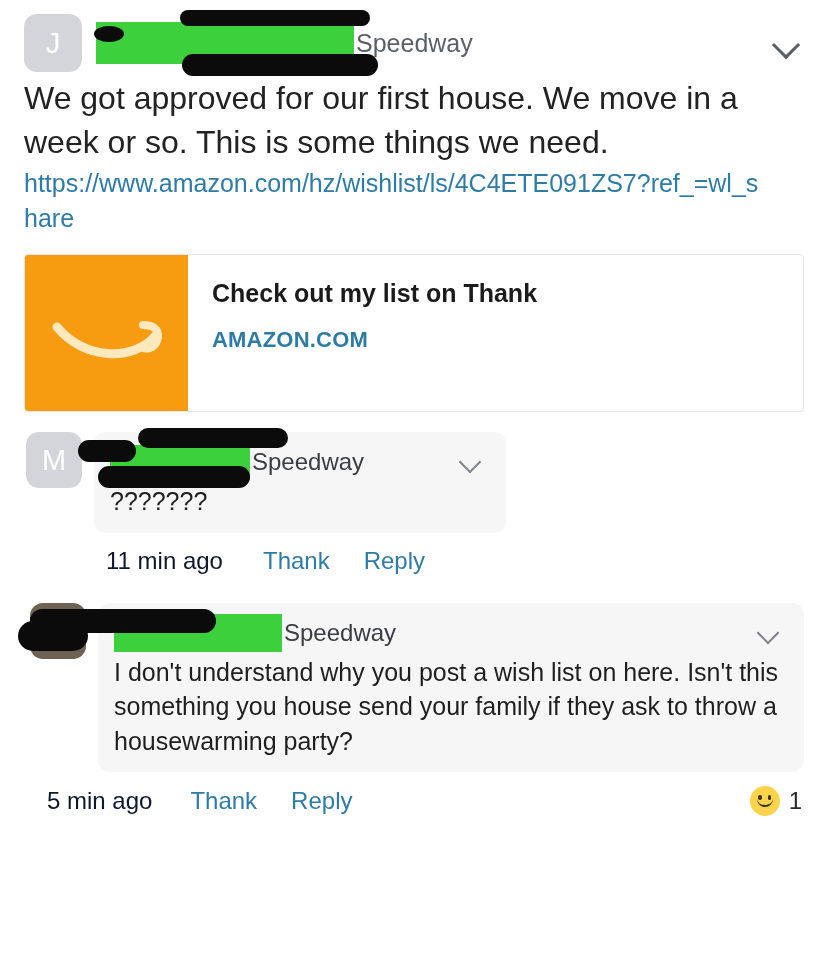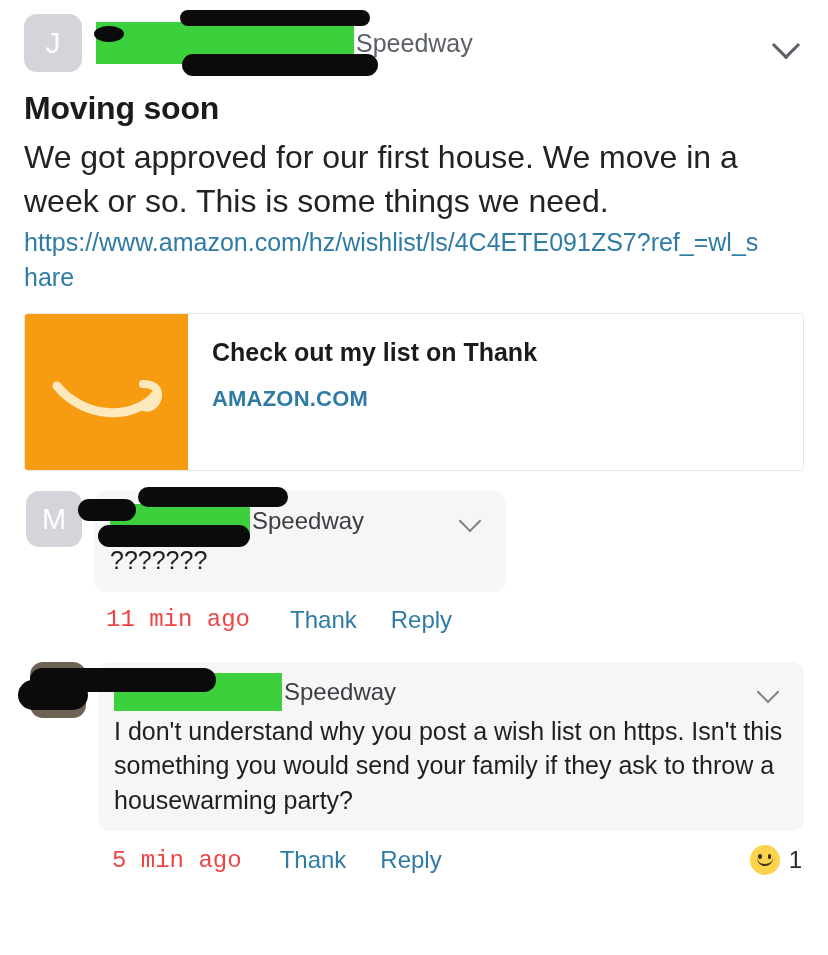--- a/index.html
+++ b/index.html
@@ -217,22 +217,22 @@
 
   
   .actions {
     display: flex;
     align-items: center;
     margin-top: 14px;
     padding-left: 106px;
     padding-right: 26px;
     font-size: 24px;
   }
-  .comment-block.second-block .actions { padding-left: 112px; }
-  .actions .ts { color: #ef4444; font-family: Liberation Mono, monospace; }
+  .comment-block.second-block .actions { padding-left: 47px; }
+  .actions .ts { color: #0f172a; }
   .actions .act {
     color: #2e7ba6;
     margin-left: 34px;
     cursor: pointer;
   }
   .reaction {
     margin-left: auto;
     display: flex;
     align-items: center;
     gap: 9px;
@@ -282,21 +282,20 @@
       <span class="scribble" style="left:86px; top:40px; width:196px; height:22px; border-radius:14px;"></span>
 
       <span class="redact-green"></span>
       <span class="neighborhood">Speedway</span>
     </div>
 
     <div class="chevron"></div>
   </div>
 
   <div class="post-body">
-    <div class="post-title">Moving soon</div>
     <div class="post-text">We got approved for our first house. We move in a week or so. This is some things we need.</div>
     <a class="post-link">https://www.amazon.com/hz/wishlist/ls/4C4ETE091ZS7?ref_=wl_share</a>
   </div>
 
   <div class="link-card">
     <div class="link-thumb">
       <svg width="163" height="158" viewBox="0 0 163 158" aria-hidden="true">
         <path d="M32 72 C 58 104, 108 108, 131 80" fill="none" stroke="#fde9bd" stroke-width="9" stroke-linecap="round"></path>
         <path d="M118 70 C 128 70, 134 74, 133 83 C 131 92, 124 95, 119 93" fill="none" stroke="#fde9bd" stroke-width="8" stroke-linecap="round"></path>
       </svg>
@@ -341,21 +340,21 @@
 
       <div class="bubble">
         <div class="bubble-head">
           <span class="scribble" style="left:-84px; top:-4px; width:186px; height:24px; border-radius:14px;"></span>
           <span class="scribble" style="left:-96px; top:8px; width:70px; height:30px; border-radius:18px;"></span>
 
           <span class="redact-green"></span>
           <span class="neighborhood">Speedway</span>
           <span class="chevron"></span>
         </div>
-        <div class="bubble-text">I don't understand why you post a wish list on https. Isn't this something you would send your family if they ask to throw a housewarming party?</div>
+        <div class="bubble-text">I don't understand why you post a wish list on here. Isn't this something you house send your family if they ask to throw a housewarming party?</div>
       </div>
     </div>
 
     <div class="actions">
       <span class="ts">5 min ago</span>
       <span class="act" style="margin-left:38px;">Thank</span>
       <span class="act">Reply</span>
 
       <span class="reaction">
         <span class="emoji-face">

